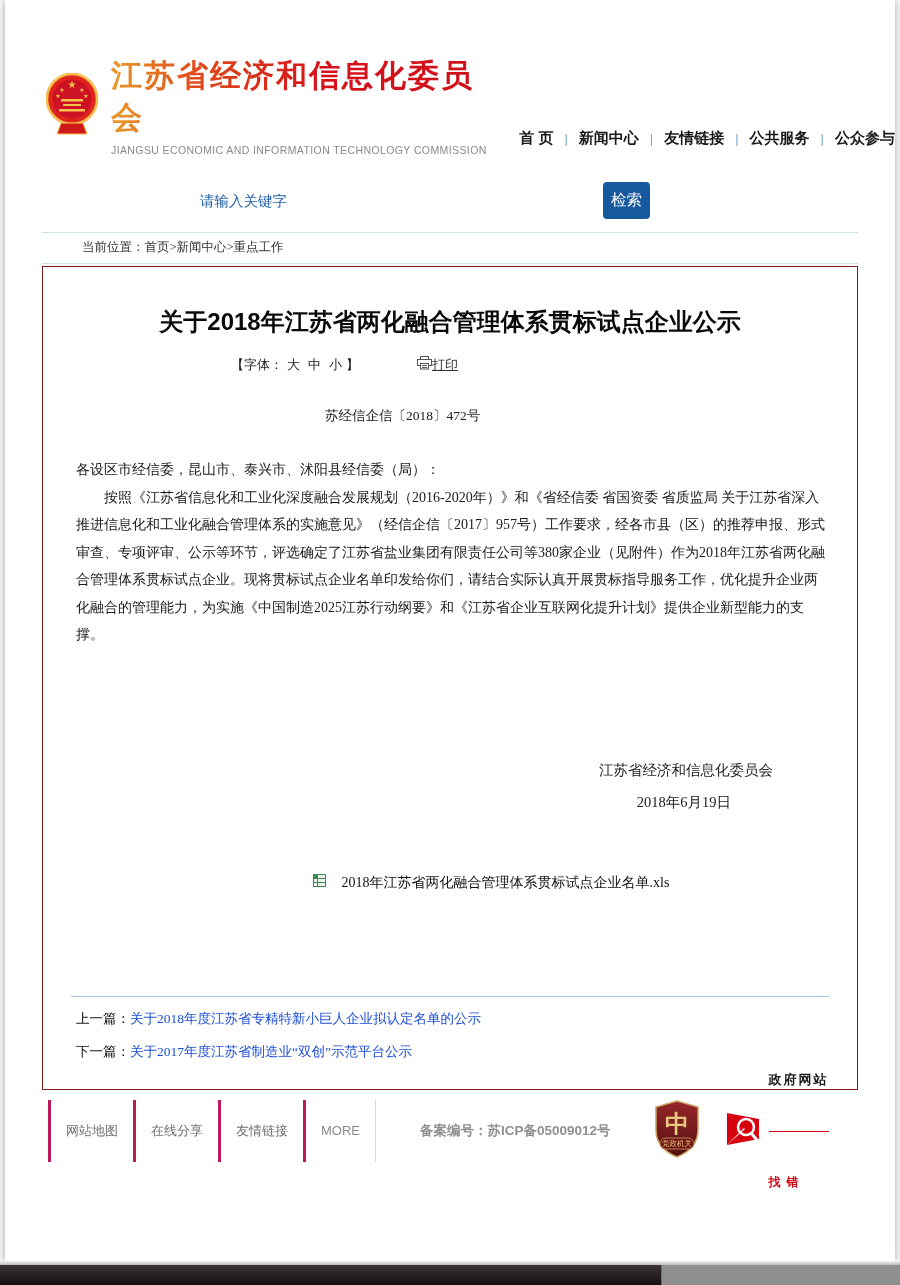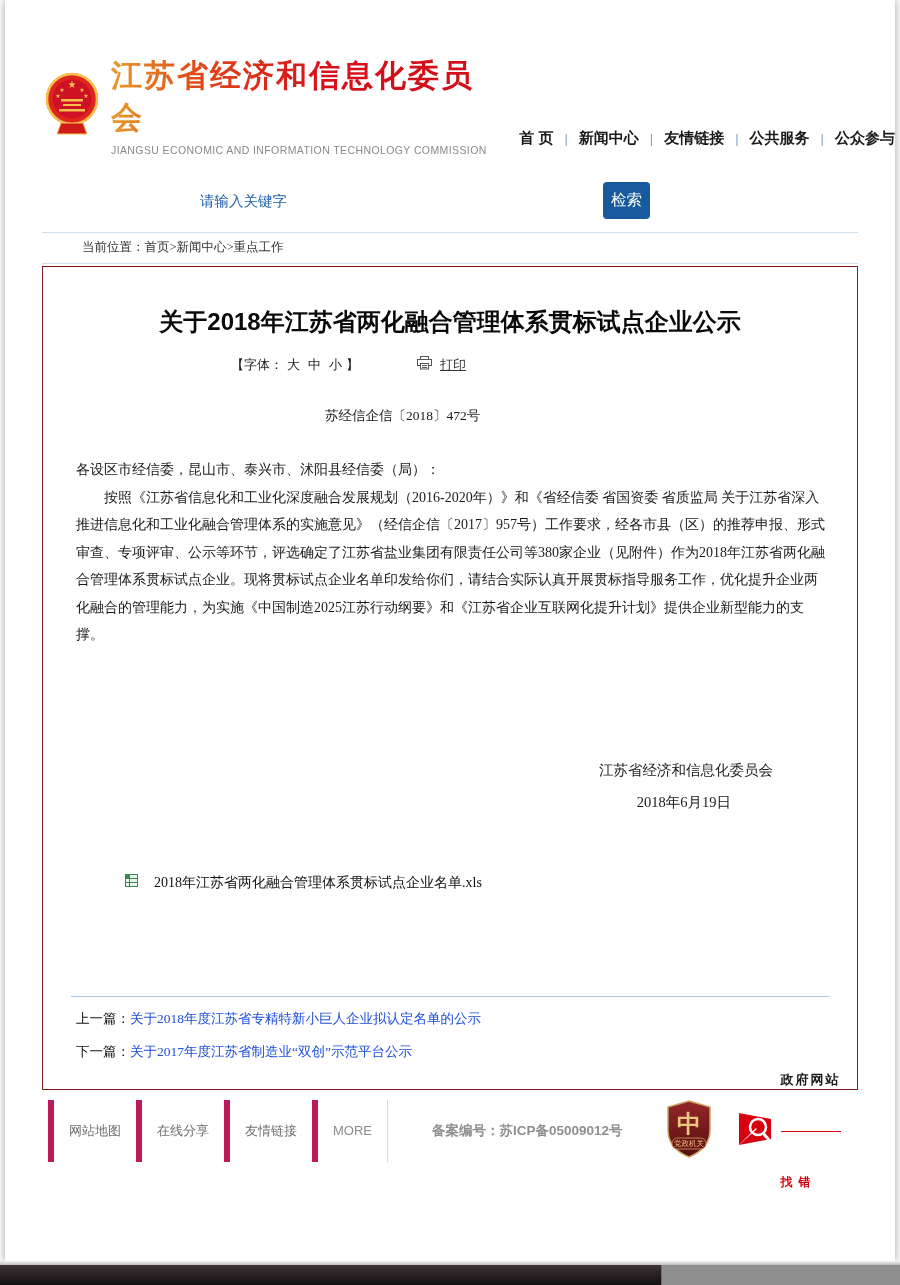--- a/index.html
+++ b/index.html
@@ -67,21 +67,21 @@
     margin-top: 25px; text-align: center;
     font-family: "Liberation Serif", serif; font-size: 12.5px; color: #333;
   }
   .meta-row span { margin: 0 11px; }
   .controls-row {
     margin: 15px 0 0 188px; display: flex; align-items: center;
     font-family: "Liberation Serif", serif; font-size: 13px; color: #222; text-align: right;
   }
   .font-size-opt { margin: 0 4px; cursor: pointer; }
   .print-link {
-    margin-left: 58px; display: inline-flex; align-items: center; gap: 8px;
+    margin-left: 58px; display: inline-flex; align-items: center; gap: 0;
     color: #333; text-decoration: underline; cursor: pointer;
   }
   .doc-number {
     margin-top: 33px; text-align: center; padding-right: 95px;
     font-family: "Liberation Serif", serif; font-size: 13.5px; color: #1a1a1a;
   }
   .body-text {
     margin: 31px 28px 0 33px;
     font-family: "Liberation Serif", serif; font-size: 14px;
     line-height: 27.5px; color: #1a1a1a;
@@ -90,34 +90,34 @@
   .sig-org {
     margin-top: 112px; text-align: right; padding-right: 84px;
     font-family: "Liberation Serif", serif; font-size: 14.5px; color: #1a1a1a;
   }
   .sig-date {
     margin-top: 13px; text-align: right; padding-right: 126px;
     font-family: "Liberation Serif", serif; font-size: 14.5px; color: #1a1a1a;
   }
   .attachment-row {
     margin: 62px 0 0 82px; display: flex; align-items: center; gap: 16px;
-    font-family: "Liberation Serif", serif; font-size: 14px; color: #111; cursor: pointer;
+    font-family: "Liberation Serif", serif; font-size: 14px; color: #111; cursor: pointer; justify-content: center;
   }
   .pn-divider { margin: 104px 28px 0 28px; border-top: 1px solid #a9c6e4; }
   .pn-line {
     margin: 11px 0 0 33px;
     font-family: "Liberation Serif", serif; font-size: 13.5px;
     line-height: 22px; color: #111;
   }
   .pn-line a { color: #1d4ed8; text-decoration: none; cursor: pointer; }
 
   
   .footer { display: flex; align-items: stretch; height: 62px; margin: 10px 0 0 43px; }
   .footer-cell {
-    border-left: 6px solid #be185d; padding: 0 15px;
+    border-left: 3px solid #be185d; padding: 0 15px;
     display: flex; align-items: center;
     font-size: 13px; color: #6f6f6f; cursor: pointer; white-space: nowrap;
   }
   .footer-cell.last { border-right: 1px solid #d8d8d8; color: #8a8a8a; }
   .icp { margin-left: 44px; align-self: center; color: #8f8f8f; font-size: 13.5px; font-weight: bold; }
   .badge-shield { margin-left: 42px; align-self: center; }
   .badge-find { margin-left: 24px; align-self: center; display: flex; align-items: center; gap: 6px; }
   .find-text { display: flex; flex-direction: column; align-items: flex-start; gap: 40px; }
   .find-line1 { font-size: 13px; font-weight: bold; color: #1a1a1a; letter-spacing: 2px; }
   .find-rule { width: 100%; border-top: 1.5px solid #d6000f; margin: 2px 0; }

